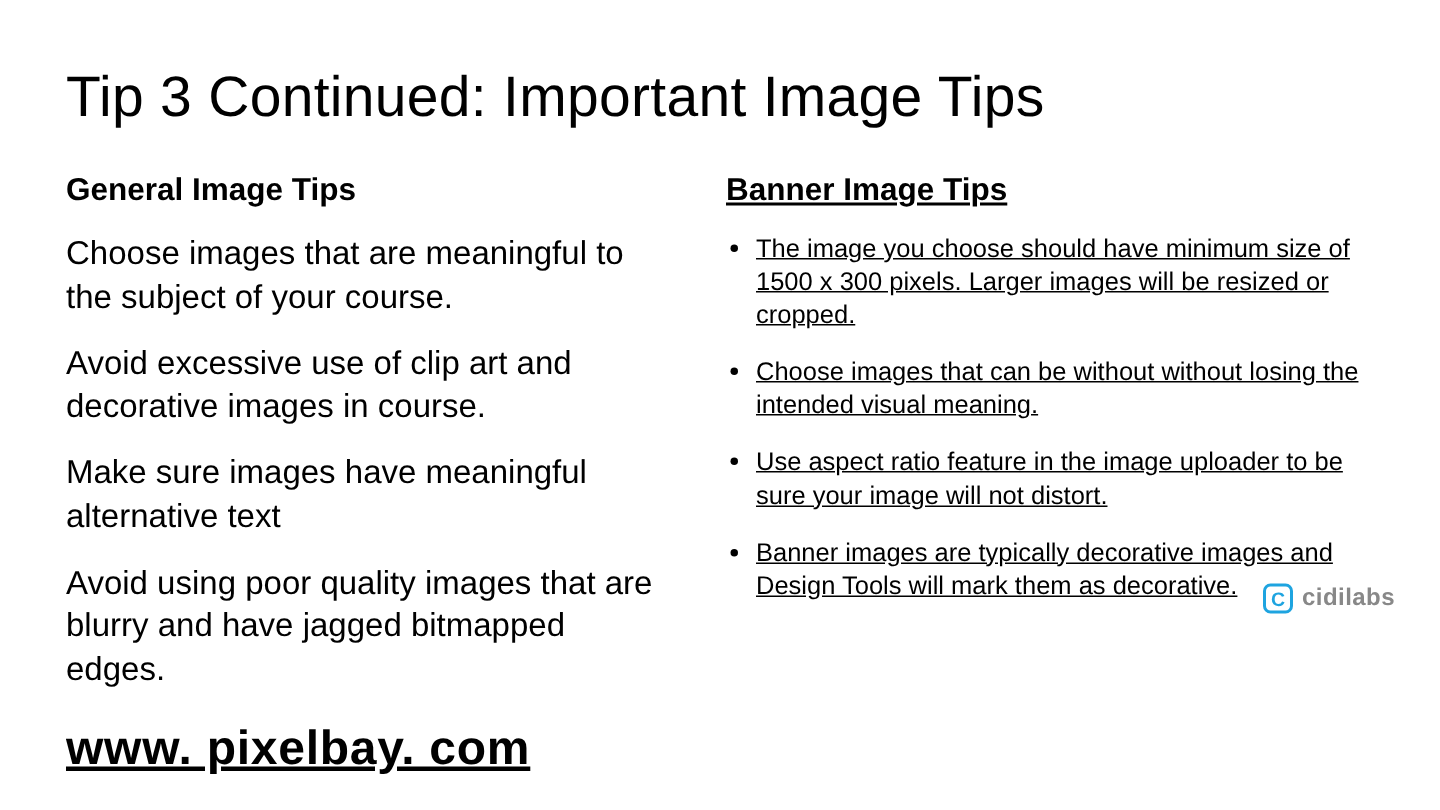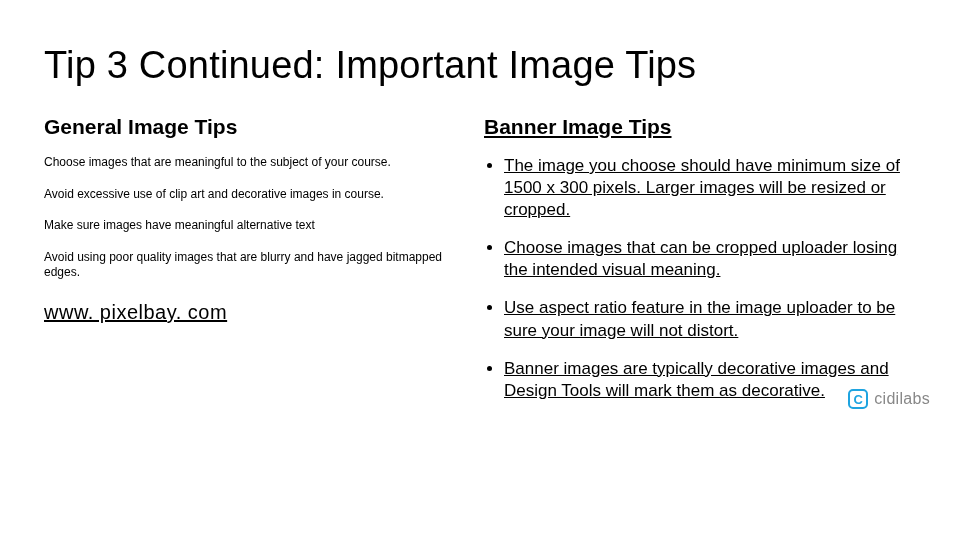--- a/index.html
+++ b/index.html
@@ -34,38 +34,39 @@
   .col-right {
     flex: 1;
     text-decoration: underline;
   }
   .sub {
     font-size: 21px;
     font-weight: 700;
     margin: 0 0 16px 0;
   }
   .para {
-    font-size: 12px;
+    font-size: 22px;
     line-height: 1.3;
     margin: 0 0 16px 0;
   }
   ul.bullets {
     margin: 0;
     padding: 0 0 0 20px;
   }
   ul.bullets li {
     font-size: 17px;
     line-height: 1.3;
     margin: 0 0 16px 0;
   }
   .link {
-    font-size: 20px;
+    font-size: 32px;
     text-decoration: underline;
     margin: 20px 0 0 0;
     letter-spacing: 0.5px;
+    font-weight: bold;
   }
   .logo {
     position: absolute;
     right: 30px;
     bottom: 18px;
     display: flex;
     align-items: center;
     gap: 6px;
   }
   .logo-mark {
@@ -80,20 +81,21 @@
     font-weight: 800;
     font-size: 13px;
     line-height: 1;
     font-family: Arial, sans-serif;
   }
   .logo-text {
     font-size: 16px;
     color: #888;
     font-family: Arial, sans-serif;
     letter-spacing: 0.3px;
+    font-weight: bold;
   }
 </style>
 </head>
 <body>
 
 <div class="slide">
 
   <h1 class="title">Tip 3 Continued: Important Image Tips</h1>
 
   <div class="cols">
@@ -104,21 +106,21 @@
       <p class="para">Avoid excessive use of clip art and decorative images in course.</p>
       <p class="para">Make sure images have meaningful alternative text</p>
       <p class="para">Avoid using poor quality images that are blurry and have jagged bitmapped edges.</p>
       <p class="link">www. pixelbay. com</p>
     </div>
 
     <div class="col-right">
       <h2 class="sub">Banner Image Tips</h2>
       <ul class="bullets">
         <li>The image you choose should have minimum size of 1500 x 300 pixels. Larger images will be resized or cropped.</li>
-        <li>Choose images that can be cropped uploader losing the intended visual meaning.</li>
+        <li>Choose images that can be without without losing the intended visual meaning.</li>
         <li>Use aspect ratio feature in the image uploader to be sure your image will not distort.</li>
         <li>Banner images are typically decorative images and Design Tools will mark them as decorative.</li>
       </ul>
     </div>
 
   </div>
 
   <div class="logo">
     <div class="logo-mark">C</div>
     <div class="logo-text">cidilabs</div>

